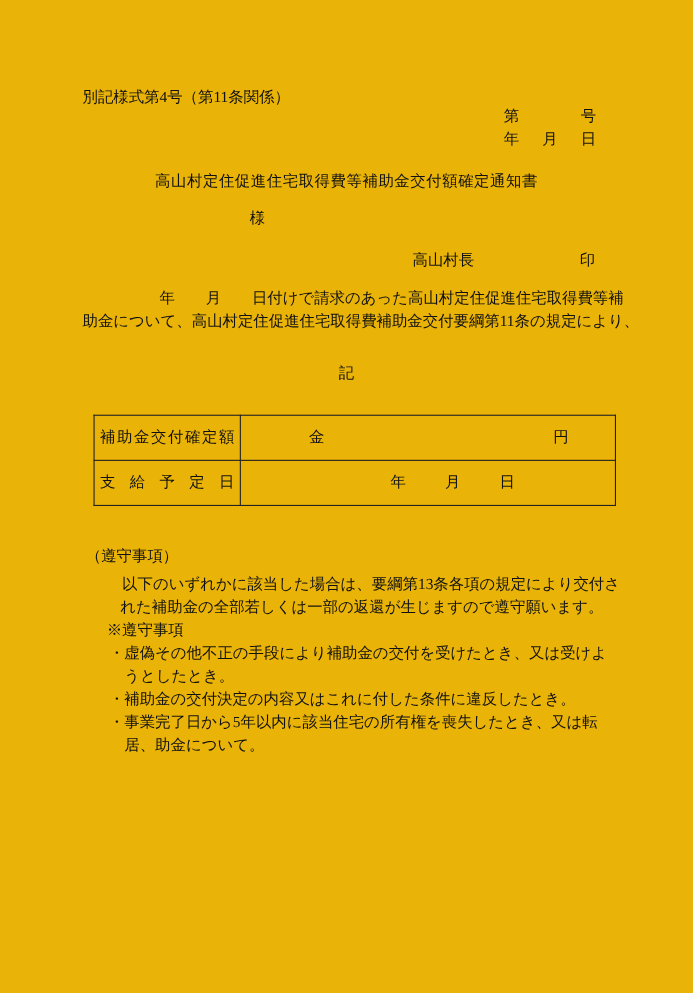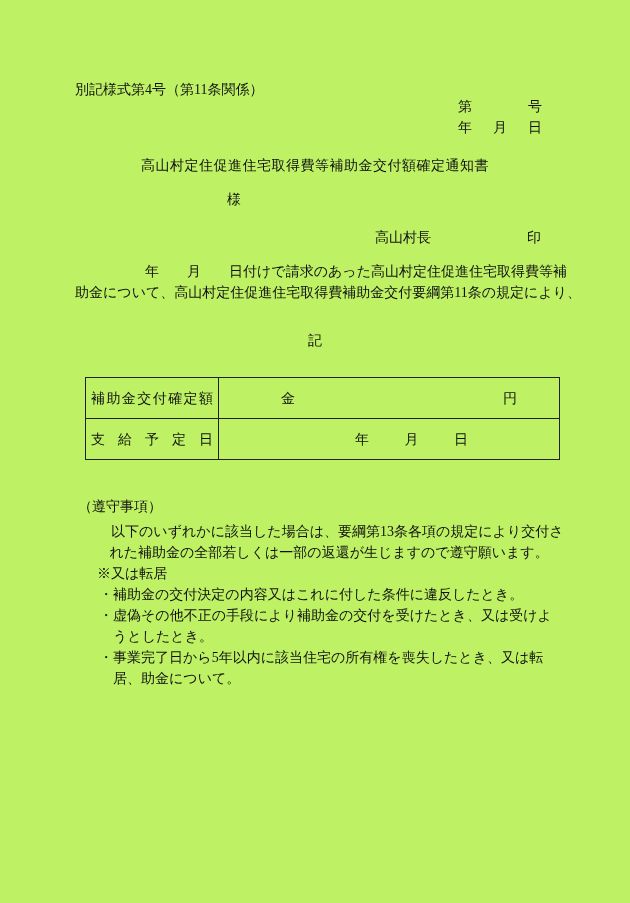--- a/index.html
+++ b/index.html
@@ -5,21 +5,21 @@
   html, body {
     margin: 0;
     padding: 0;
     background: #e8e8e8;
   }
   .page {
     position: relative;
     width: 630px;
     height: 903px;
     margin: 0 auto;
-    background: #bef264;
+    background: #eab308;
     color: #111;
     font-family: "Liberation Serif", "DejaVu Serif", serif;
     font-size: 14px;
     line-height: 21px;
     overflow: hidden;
   }
   .abs { position: absolute; }
   .nowrap { white-space: nowrap; }
 
   .form-number { top: 79px; left: 75px; }
@@ -143,25 +143,25 @@
     </tr>
   </tbody>
     </table>
 
   <div class="abs compliance">
     <div class="c-head">（遵守事項）</div>
     <div class="c-intro">
       <div>　以下のいずれかに該当した場合は、要綱第13条各項の規定により交付さ</div>
       <div>れた補助金の全部若しくは一部の返還が生じますので遵守願います。</div>
     </div>
-    <div class="c-extract">※又は転居</div>
+    <div class="c-extract">※遵守事項</div>
+    <div class="c-item">
+      <span>・</span><span>虚偽その他不正の手段により補助金の交付を受けたとき、又は受けようとしたとき。</span>
+    </div>
     <div class="c-item">
       <span>・</span><span>補助金の交付決定の内容又はこれに付した条件に違反したとき。</span>
-    </div>
-    <div class="c-item">
-      <span>・</span><span>虚偽その他不正の手段により補助金の交付を受けたとき、又は受けようとしたとき。</span>
     </div>
     <div class="c-item">
       <span>・</span><span>事業完了日から5年以内に該当住宅の所有権を喪失したとき、又は転居、助金について。</span>
     </div>
   </div>
 
 </div>
 
 </body></html>

